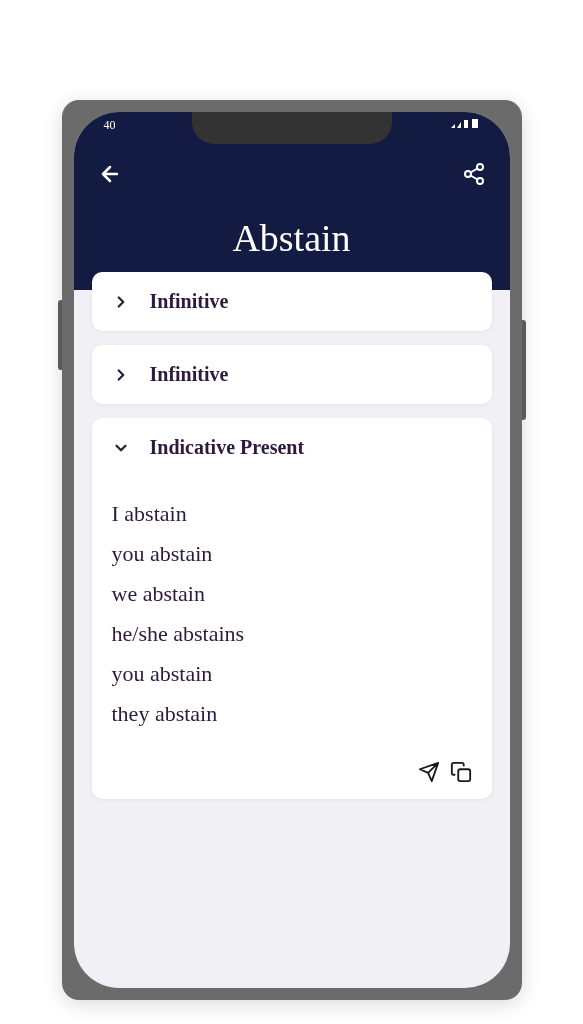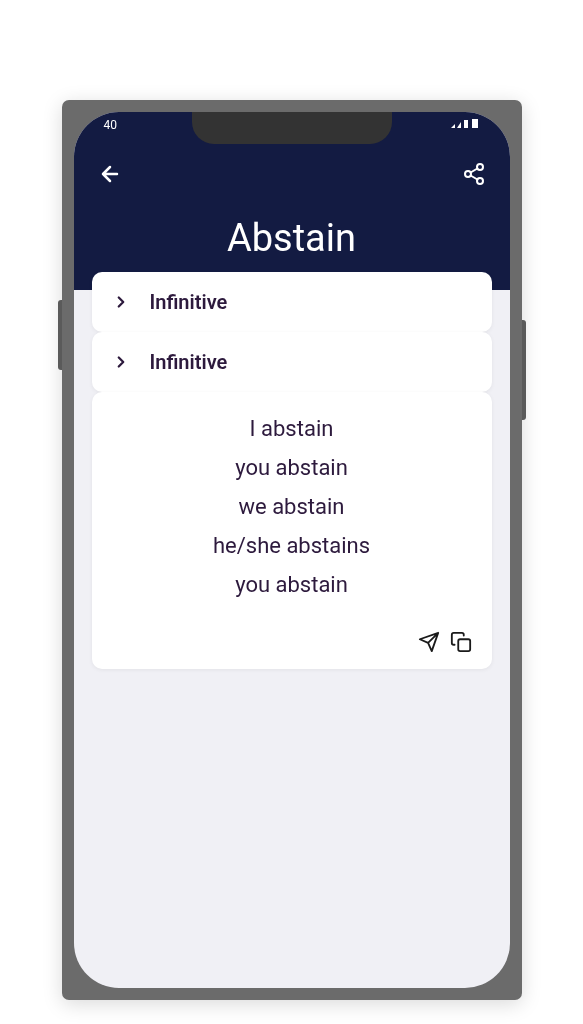--- a/index.html
+++ b/index.html
@@ -9,24 +9,25 @@
       display: flex;
       justify-content: center;
       align-items: flex-start;
       min-height: 1024px;
       padding-top: 100px;
     }
     .phone-frame {
       width: 460px;
       height: 900px;
       background: #6b6b6b;
-      border-radius: 7px;
+      border-radius: 17px;
       padding: 12px;
       position: relative;
       box-shadow: 0 4px 20px rgba(0,0,0,0.15);
+      font-family: Liberation Serif, serif;
     }
     .side-button-left {
       position: absolute;
       left: -4px;
       top: 200px;
       width: 4px;
       height: 70px;
       background: #5a5a5a;
       border-radius: 3px 0 0 3px;
     }
@@ -96,41 +97,41 @@
       text-align: center;
     }
     .content {
       padding: 0 18px;
       margin-top: -18px;
       position: relative;
     }
     .card {
       background: #fff;
       border-radius: 10px;
+      margin-bottom: 14px;
       box-shadow: 0 1px 4px rgba(0,0,0,0.06);
     }
     .card-header {
       display: flex;
       align-items: center;
       padding: 18px 20px;
       cursor: pointer;
     }
     .chevron {
       margin-right: 20px;
       display: flex;
       align-items: center;
     }
     .card-title {
       color: #2d1a3d;
       font-size: 20px;
       font-weight: 600;
     }
     .card-body {
-      padding: 10px 36px 20px;
-      text-align: center;
+      padding: 10px 20px 20px;
     }
     .conjugation-line {
       color: #2d1a3d;
       font-size: 22px;
       font-weight: 400;
       margin: 14px 0;
     }
     .card-actions {
       display: flex;
       justify-content: flex-end;
@@ -199,26 +200,35 @@
             <svg width="18" height="18" viewBox="0 0 24 24" fill="none" stroke="#2d1a3d" stroke-width="3" stroke-linecap="round" stroke-linejoin="round">
                 <polyline points="9 18 15 12 9 6"></polyline>
               </svg>
           </span>
           <span class="card-title">Infinitive</span>
         </div>
       </div>
 
 
       <div class="card">
+        <div class="card-header">
+          <span class="chevron">
+            <svg width="18" height="18" viewBox="0 0 24 24" fill="none" stroke="#2d1a3d" stroke-width="3" stroke-linecap="round" stroke-linejoin="round">
+                <polyline points="6 9 12 15 18 9"></polyline>
+              </svg>
+          </span>
+          <span class="card-title">Indicative Present</span>
+        </div>
         <div class="card-body">
           <div class="conjugation-line">I abstain</div>
           <div class="conjugation-line">you abstain</div>
           <div class="conjugation-line">we abstain</div>
           <div class="conjugation-line">he/she abstains</div>
           <div class="conjugation-line">you abstain</div>
+          <div class="conjugation-line">they abstain</div>
         </div>
         <div class="card-actions">
           <span class="action-icon">
             <svg width="22" height="22" viewBox="0 0 24 24" fill="none" stroke="#1a1a1a" stroke-width="2" stroke-linecap="round" stroke-linejoin="round">
                 <path d="M22 2L11 13M22 2l-7 20-4-9-9-4 20-7z"></path>
               </svg>
           </span>
           <span class="action-icon">
             <svg width="22" height="22" viewBox="0 0 24 24" fill="none" stroke="#1a1a1a" stroke-width="2" stroke-linecap="round" stroke-linejoin="round">
                 <rect x="9" y="9" width="13" height="13" rx="2"></rect>

